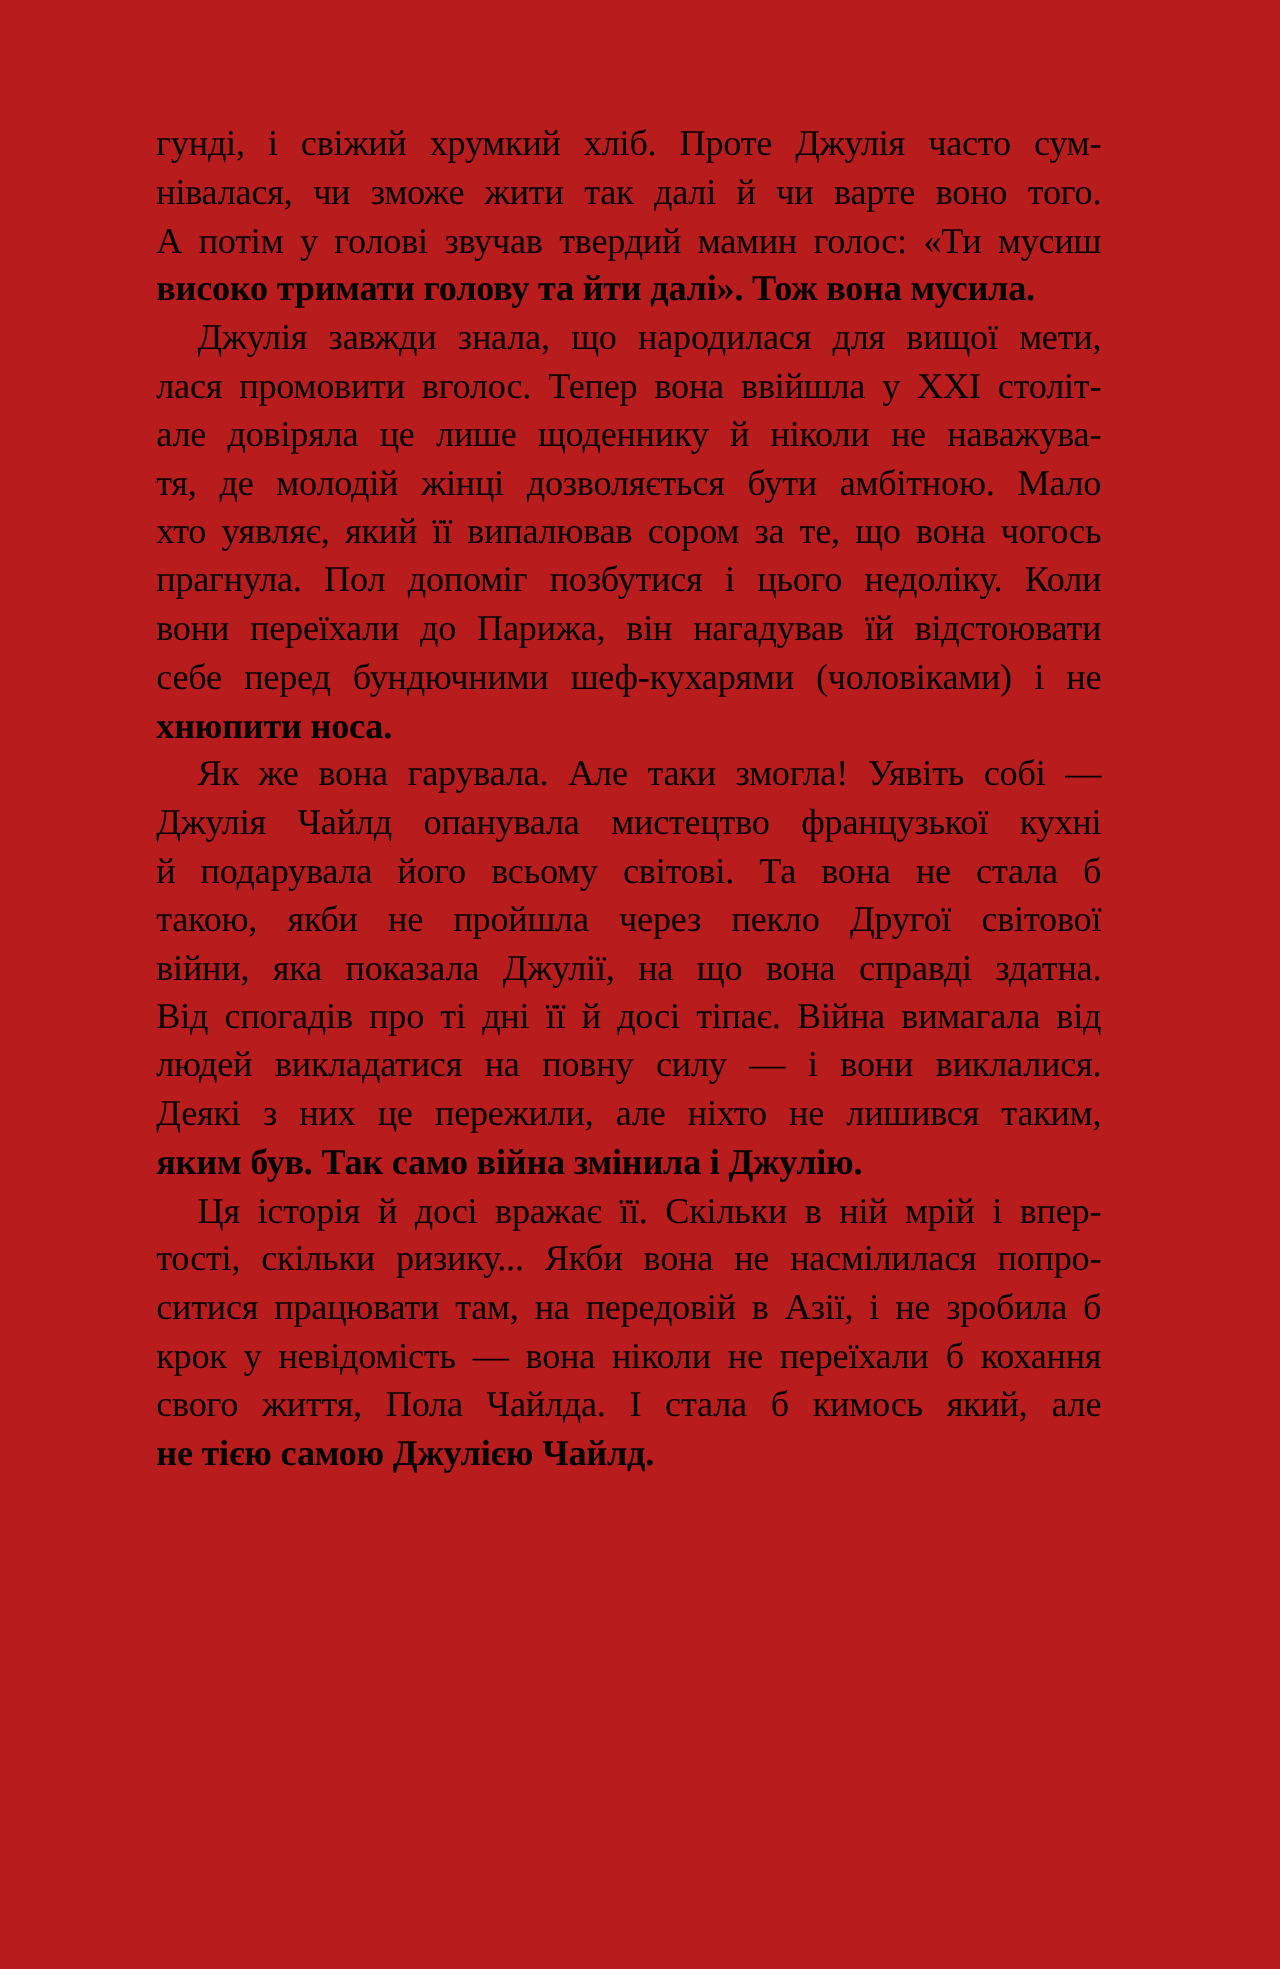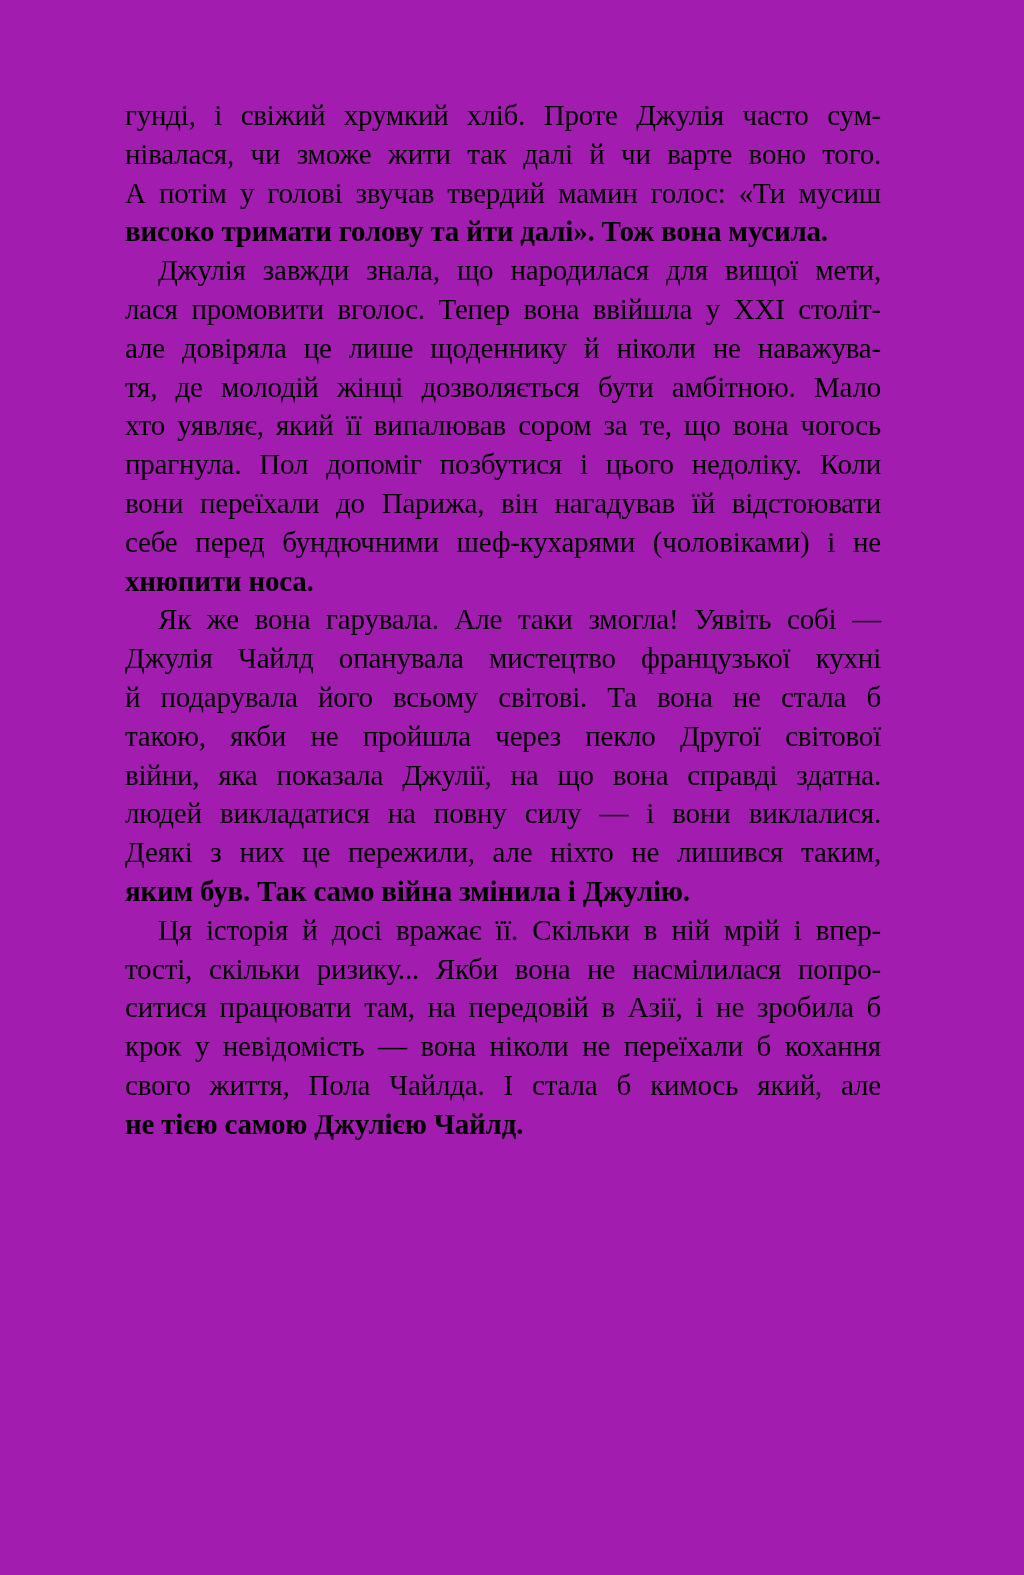--- a/index.html
+++ b/index.html
@@ -4,21 +4,21 @@
 <style>
   html, body {
     margin: 0;
     padding: 0;
     background: #ffffff;
   }
   .page {
     position: relative;
     width: 1024px;
     height: 1575px;
-    background: #a21caf;
+    background: #b91c1c;
     overflow: hidden;
   }
   .text-block {
     position: absolute;
     left: 125px;
     top: 96px;
     width: 756px;
     font-family: "Liberation Serif", "DejaVu Serif", serif;
     font-size: 29px;
     line-height: 38.8px;
@@ -63,20 +63,21 @@
         <div class="line">вони переїхали до Парижа, він нагадував їй відстоювати</div>
         <div class="line">себе перед бундючними шеф-кухарями (чоловіками) і не</div>
         <div class="line last">хнюпити носа.</div>
       </div>
       <div class="para indent">
         <div class="line">Як же вона гарувала. Але таки змогла! Уявіть собі —</div>
         <div class="line">Джулія Чайлд опанувала мистецтво французької кухні</div>
         <div class="line">й подарувала його всьому світові. Та вона не стала б</div>
         <div class="line">такою, якби не пройшла через пекло Другої світової</div>
         <div class="line">війни, яка показала Джулії, на що вона справді здатна.</div>
+        <div class="line">Від спогадів про ті дні її й досі тіпає. Війна вимагала від</div>
         <div class="line">людей викладатися на повну силу — і вони виклалися.</div>
         <div class="line">Деякі з них це пережили, але ніхто не лишився таким,</div>
         <div class="line last">яким був. Так само війна змінила і Джулію.</div>
       </div>
       <div class="para indent">
         <div class="line">Ця історія й досі вражає її. Скільки в ній мрій і впер-</div>
         <div class="line">тості, скільки ризику... Якби вона не насмілилася попро-</div>
         <div class="line">ситися працювати там, на передовій в Азії, і не зробила б</div>
         <div class="line">крок у невідомість — вона ніколи не переїхали б кохання</div>
         <div class="line">свого життя, Пола Чайлда. І стала б кимось який, але</div>

